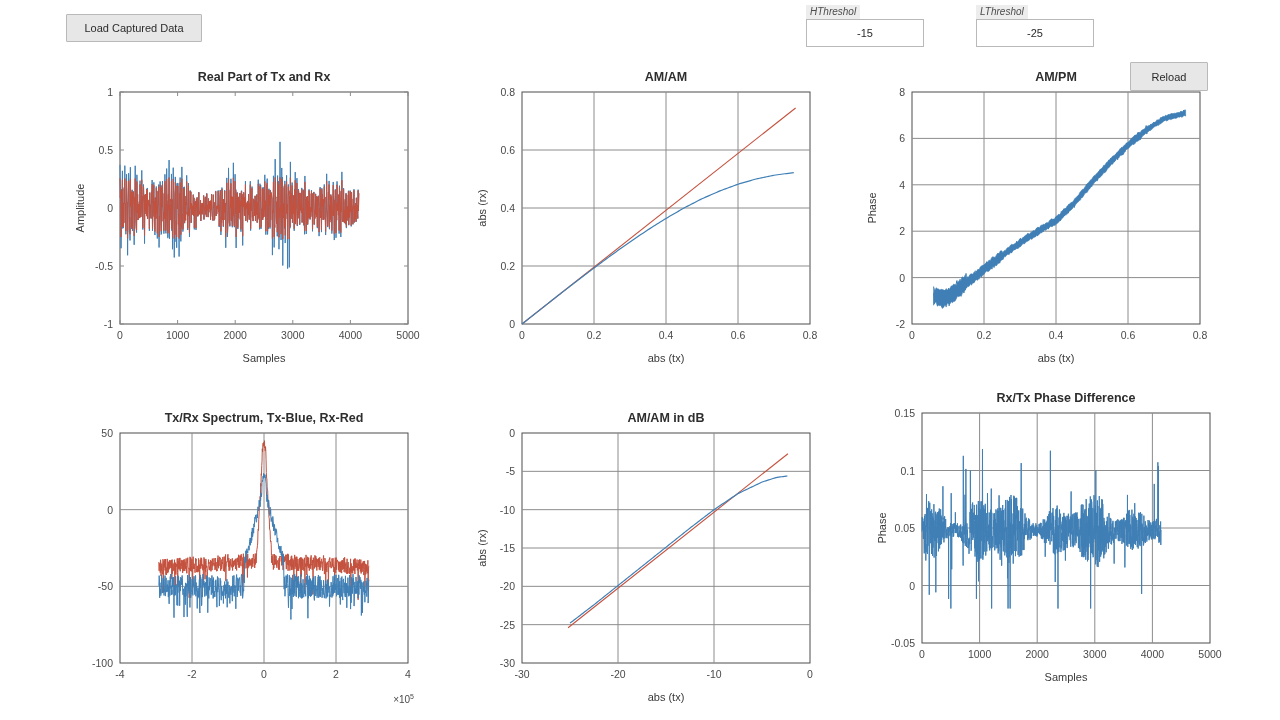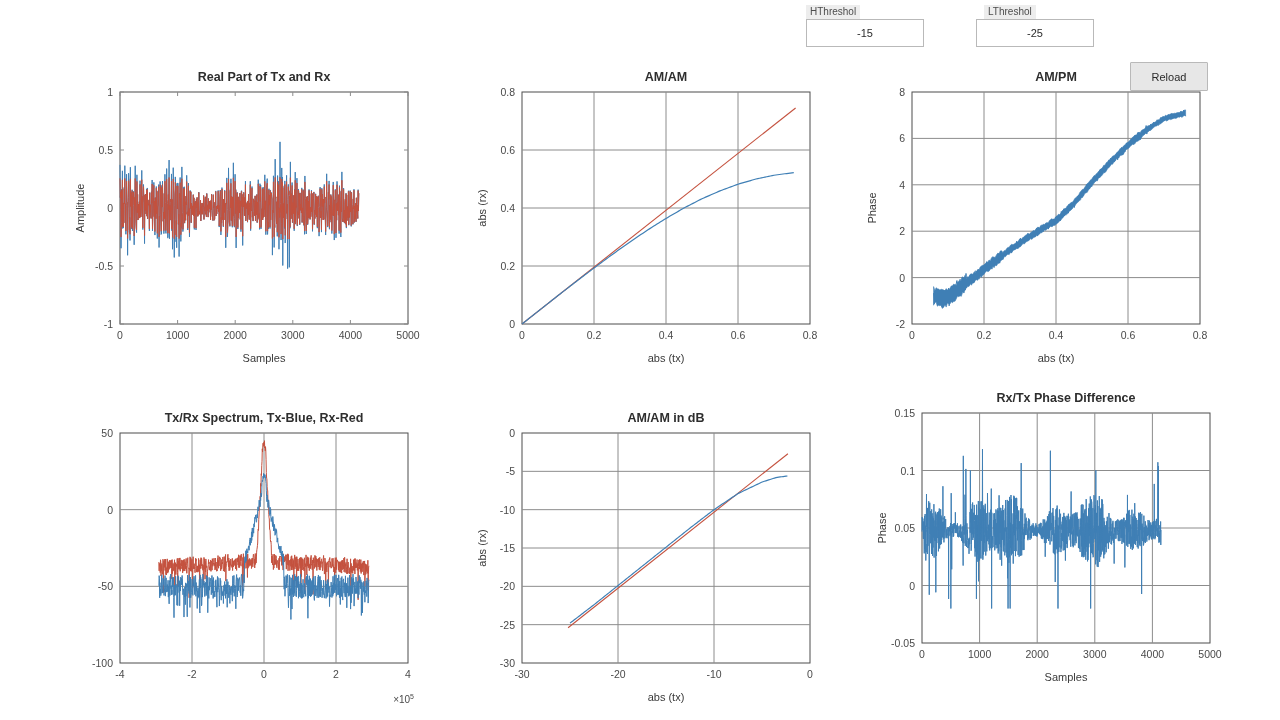--- a/index.html
+++ b/index.html
@@ -17,32 +17,32 @@
   }
   #load-btn{left:66px;top:14px;width:134px;height:26px;}
   #reload-btn{left:1130px;top:17px;width:76px;height:27px;margin-top:45px;}
   .filepath{
     position:absolute;left:250px;top:13px;width:420px;height:16px;
     font-size:10.5px;color:#4a4a4a;white-space:nowrap;
   }
   .field-group{position:absolute;}
   .field-label{
     position:absolute;font-size:10px;color:#4c4c4c;background:#ededed;
-    padding:1px 4px 2px 4px;line-height:11px;white-space:nowrap;
+    padding:1px 4px 2px 4px;line-height:11px;white-space:nowrap;font-style:italic;
   }
   .field-input{
     position:absolute;background:#ffffff;border:1px solid #b9b9b9;
     font-size:11px;color:#2b2b2b;
     display:flex;align-items:center;justify-content:center;
   }
   #h-group{left:806px;top:5px;}
   #h-group .field-label{left:0;top:0;}
   #h-group .field-input{left:0;top:14px;width:116px;height:26px;}
   #l-group{left:976px;top:5px;}
-  #l-group .field-label{left:8px;top:0;}
+  #l-group .field-label{left:0;top:0;}
   #l-group .field-input{left:0;top:14px;width:116px;height:26px;}
 
   .plot{position:absolute;}
   .plot svg{display:block;}
   text{font-family:"Liberation Sans", sans-serif;fill:#3a3a3a;}
   .p-title{font-size:12.5px;font-weight:bold;text-anchor:middle;fill:#2e2e2e;}
   .tick{font-size:10.5px;fill:#4a4a4a;}
   .tick-x{text-anchor:middle;}
   .tick-y{text-anchor:end;}
   .axlabel{font-size:11px;text-anchor:middle;fill:#3a3a3a;}
@@ -52,20 +52,21 @@
   .box{fill:#ffffff;stroke:#4d4d4d;stroke-width:1;}
   .tr-blue{fill:none;stroke:#3f7fb5;stroke-width:1;}
   .tr-red{fill:none;stroke:#c4513e;stroke-width:1;}
   .tr-blue-thin{fill:none;stroke:#3f7fb5;stroke-width:1.2;}
   .tr-red-thin{fill:none;stroke:#c4513e;stroke-width:1.1;}
 </style>
 </head>
 <body>
 
 <div class="toolbar">
+  <div class="btn" id="load-btn">Load Captured Data</div>
 
   <div class="field-group" id="h-group">
     <div class="field-label">HThreshol</div>
     <div class="field-input">-15</div>
   </div>
 
   <div class="field-group" id="l-group">
     <div class="field-label">LThreshol</div>
     <div class="field-input">-25</div>
   </div>

